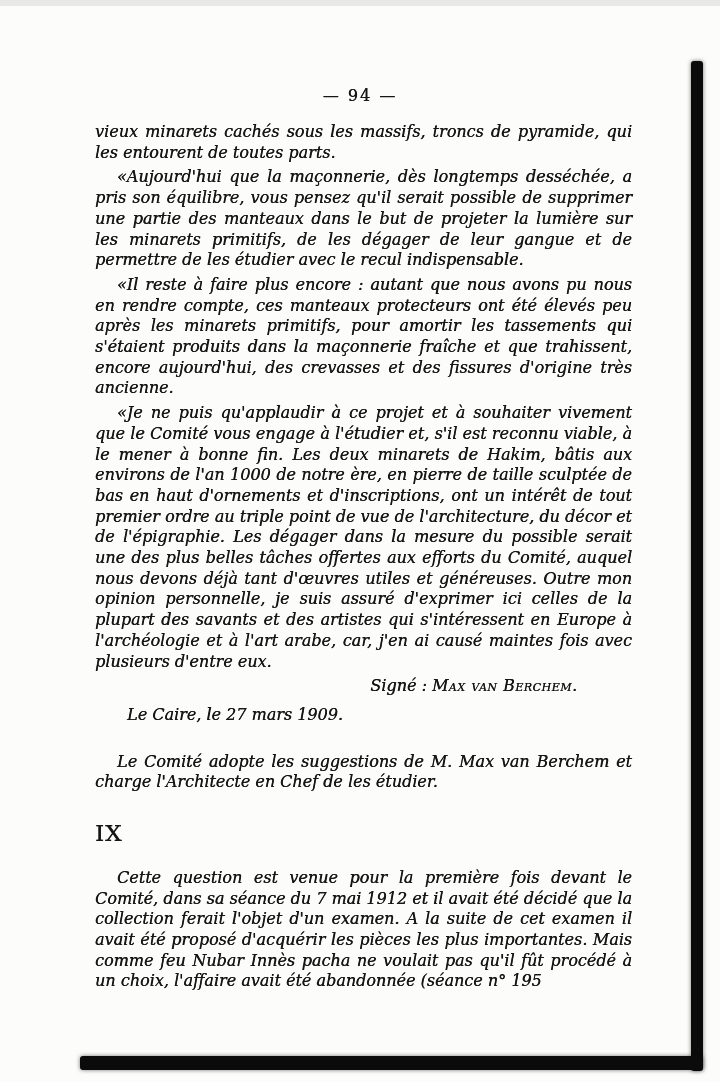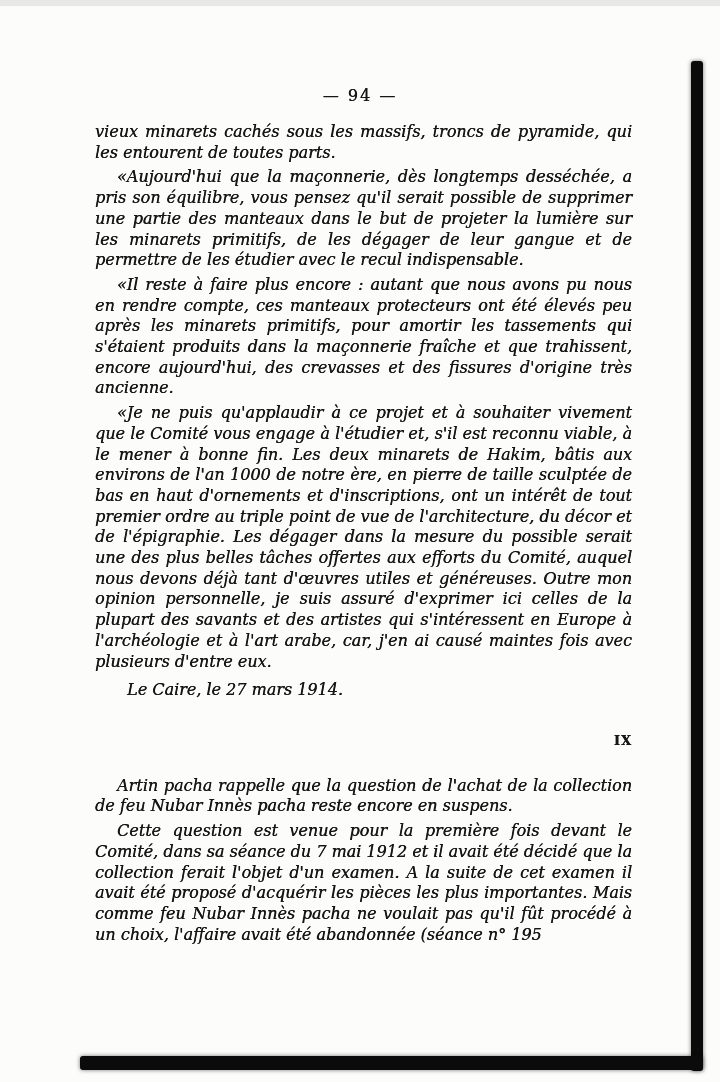--- a/index.html
+++ b/index.html
@@ -57,23 +57,23 @@
   }
   .dateline {
     text-indent: 0 !important;
     margin: 8px 0 26px 32px !important;
     text-align: left !important;
   }
   .after-letter {
     margin-top: 10px !important;
   }
   .section-heading {
-    font-size: 13px;
-    font-weight: bold;
-    text-align: right;
+    font-size: 23px;
+    font-weight: normal;
+    text-align: left;
     letter-spacing: 1px;
     margin: 30px 0 24px 0;
     text-indent: 0;
   }
   .scan-bar-right {
     position: absolute;
     top: 55px;
     bottom: 17px;
     right: 17px;
     width: 12px;
@@ -103,27 +103,28 @@
 
     <p class="cont">vieux minarets cachés sous les massifs, troncs de pyramide, qui les entourent de toutes parts.</p>
 
     <p>«Aujourd'hui que la maçonnerie, dès longtemps desséchée, a pris son équilibre, vous pensez qu'il serait possible de supprimer une partie des manteaux dans le but de projeter la lumière sur les minarets primitifs, de les dégager de leur gangue et de permettre de les étudier avec le recul indispensable.</p>
 
     <p>«Il reste à faire plus encore : autant que nous avons pu nous en rendre compte, ces manteaux protecteurs ont été élevés peu après les minarets primitifs, pour amortir les tassements qui s'étaient produits dans la maçonnerie fraîche et que trahissent, encore aujourd'hui, des crevasses et des fissures d'origine très ancienne.</p>
 
     <p>«Je ne puis qu'applaudir à ce projet et à souhaiter vivement que le Comité vous engage à l'étudier et, s'il est reconnu viable, à le mener à bonne fin. Les deux minarets de Hakim, bâtis aux environs de l'an 1000 de notre ère, en pierre de taille sculptée de bas en haut d'ornements et d'inscriptions, ont un intérêt de tout premier ordre au triple point de vue de l'architecture, du décor et de l'épigraphie. Les dégager dans la mesure du possible serait une des plus belles tâches offertes aux efforts du Comité, auquel nous devons déjà tant d'œuvres utiles et généreuses. Outre mon opinion personnelle, je suis assuré d'exprimer ici celles de la plupart des savants et des artistes qui s'intéressent en Europe à l'archéologie et à l'art arabe, car, j'en ai causé maintes fois avec plusieurs d'entre eux.</p>
 
 
+    <p class="signature"><span>Signé : </span><span class="smallcaps">Max van Berchem</span><span>.</span></p>
 
-    <p class="dateline">Le Caire, le 27 mars 1914.</p>
+    <p class="dateline">Le Caire, le 27 mars 1909.</p>
 
+    <p class="after-letter">Le Comité adopte les suggestions de M. Max van Berchem et charge l'Architecte en Chef de les étudier.</p>
 
     <h2 class="section-heading">IX</h2>
 
-    <p>Artin pacha rappelle que la question de l'achat de la collection de feu Nubar Innès pacha reste encore en suspens.</p>
 
     <p>Cette question est venue pour la première fois devant le Comité, dans sa séance du 7 mai 1912 et il avait été décidé que la collection ferait l'objet d'un examen. A la suite de cet examen il avait été proposé d'acquérir les pièces les plus importantes. Mais comme feu Nubar Innès pacha ne voulait pas qu'il fût procédé à un choix, l'affaire avait été abandonnée (séance n° 195</p>
 
   </div>
 
   <div class="scan-bar-right"></div>
 
   <div class="scan-bar-bottom"></div>
 
 </div>

